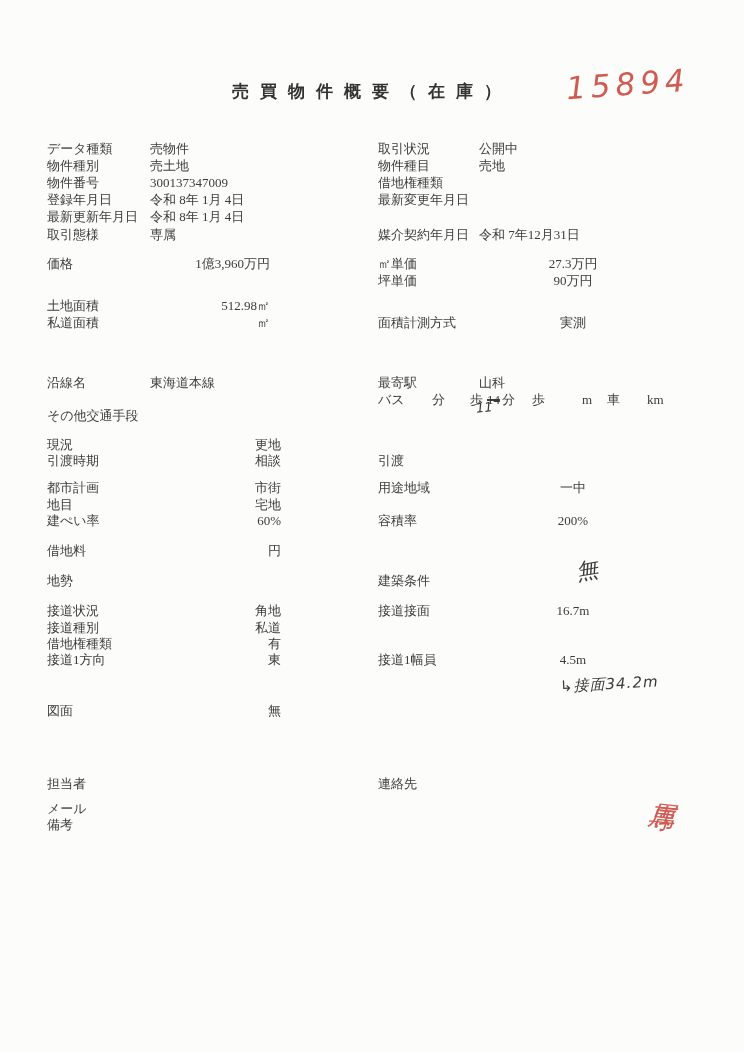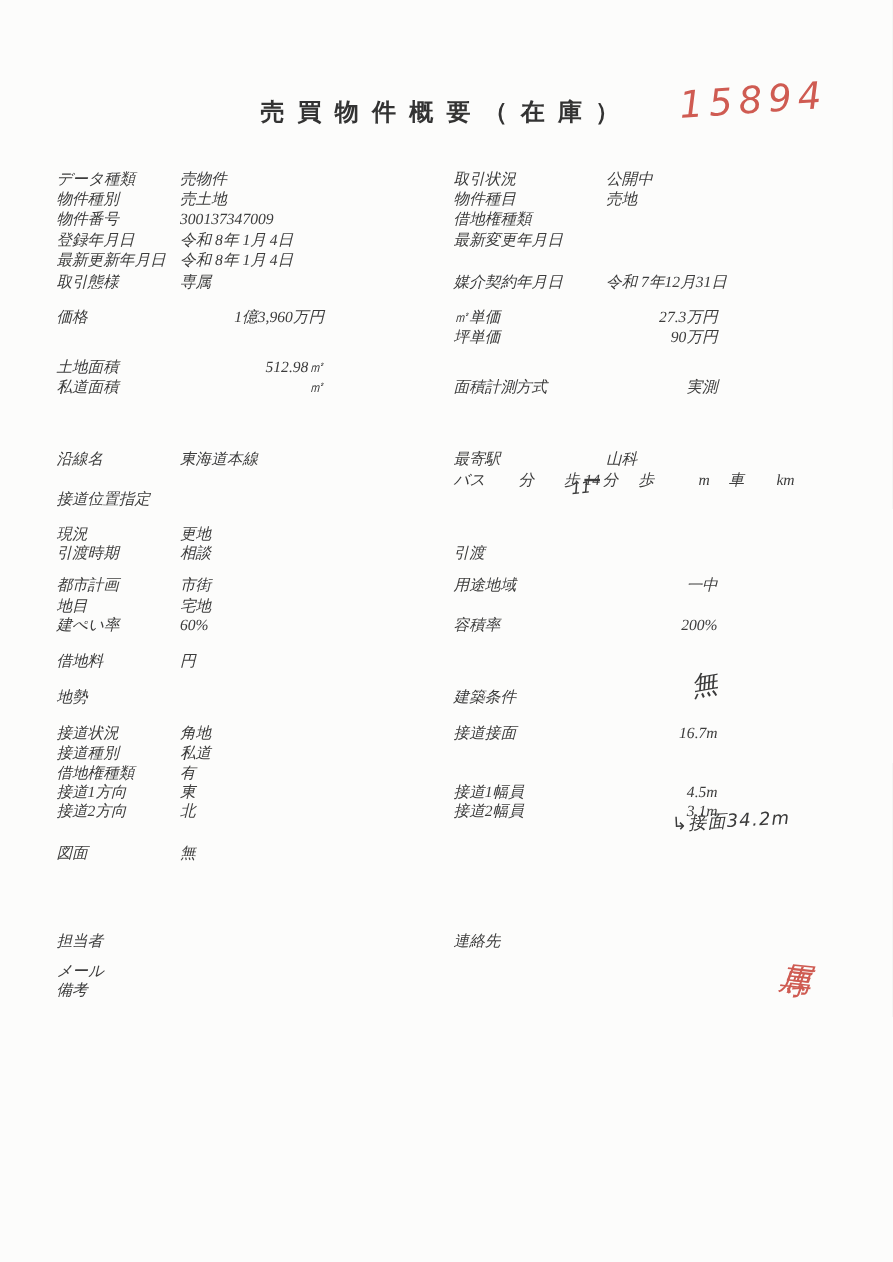--- a/index.html
+++ b/index.html
@@ -9,34 +9,34 @@
     margin:0 auto;
     background:#fcfcfb;
     overflow:hidden;
     font-family:"Liberation Serif","DejaVu Serif",serif;
     color:#3c3c3c;
   }
   
   .doc-title{
     position:absolute;top:80px;left:0;width:100%;
     text-align:center;
-    font-size:20px;font-weight:600;
+    font-size:17px;font-weight:600;
     letter-spacing:11px;
     color:#333;
   }
   
-  .r{position:absolute;left:0;top:0;width:744px;height:17px;font-size:13px;line-height:17px;font-style:italic;}
+  .r{position:absolute;left:0;top:0;width:744px;height:17px;font-size:13px;line-height:17px;}
   .r span{position:absolute;top:0;white-space:pre;}
   .l1{left:47px;}                                   
   .v1{left:150px;}                                  
   .v1r{left:140px;width:130px;text-align:right;}    
-  .vmr{left:150px;width:131px;text-align:left;}    
+  .vmr{left:150px;width:131px;text-align:right;}    
   .l2{left:378px;}                                  
-  .v2{left:505px;}                                  
-  .v2r{left:468px;width:130px;text-align:right;}    
+  .v2{left:479px;}                                  
+  .v2r{left:508px;width:130px;text-align:center;}    
   
   .tr-u span{position:absolute;top:0;}
   .struck{text-decoration:line-through;text-decoration-thickness:1.5px;}
   
   .hw-red{
     font-family:"DejaVu Sans",sans-serif;
     color:#cf5b52;font-style:italic;
   }
   .hw-ink{
     font-family:"DejaVu Sans",sans-serif;
@@ -144,21 +144,21 @@
     <span style="left:470px">歩</span>
     <span style="left:487px" class="struck">14</span>
     <span style="left:502px">分</span>
     <span style="left:532px">歩</span>
     <span style="left:582px">m</span>
     <span style="left:607px">車</span>
     <span style="left:647px">km</span>
   </div>
   <div class="hw-min hw-ink">11</div>
   <div class="r" style="top:407px">
-    <span class="l1">接道位置指定</span>
+    <span class="l1">その他交通手段</span>
     <span class="v1"></span>
   </div>
 
   <div class="r" style="top:436px">
     <span class="l1">現況</span>
     <span class="vmr">更地</span>
   </div>
   <div class="r" style="top:452px">
     <span class="l1">引渡時期</span>
     <span class="vmr">相談</span>
@@ -205,26 +205,20 @@
   <div class="r" style="top:635px">
     <span class="l1">借地権種類</span>
     <span class="vmr">有</span>
   </div>
   <div class="r" style="top:651px">
     <span class="l1">接道1方向</span>
     <span class="vmr">東</span>
     <span class="l2">接道1幅員</span>
     <span class="v2r">4.5m</span>
   </div>
-  <div class="r" style="top:667px">
-    <span class="l1">接道2方向</span>
-    <span class="vmr">北</span>
-    <span class="l2">接道2幅員</span>
-    <span class="v2r">3.1m</span>
-  </div>
   <div class="hw-note hw-ink">↳接面34.2m</div>
   <div class="r" style="top:702px">
     <span class="l1">図面</span>
     <span class="vmr">無</span>
   </div>
 
   <div class="r" style="top:775px">
     <span class="l1">担当者</span>
     <span class="v1"></span>
     <span class="l2">連絡先</span>

